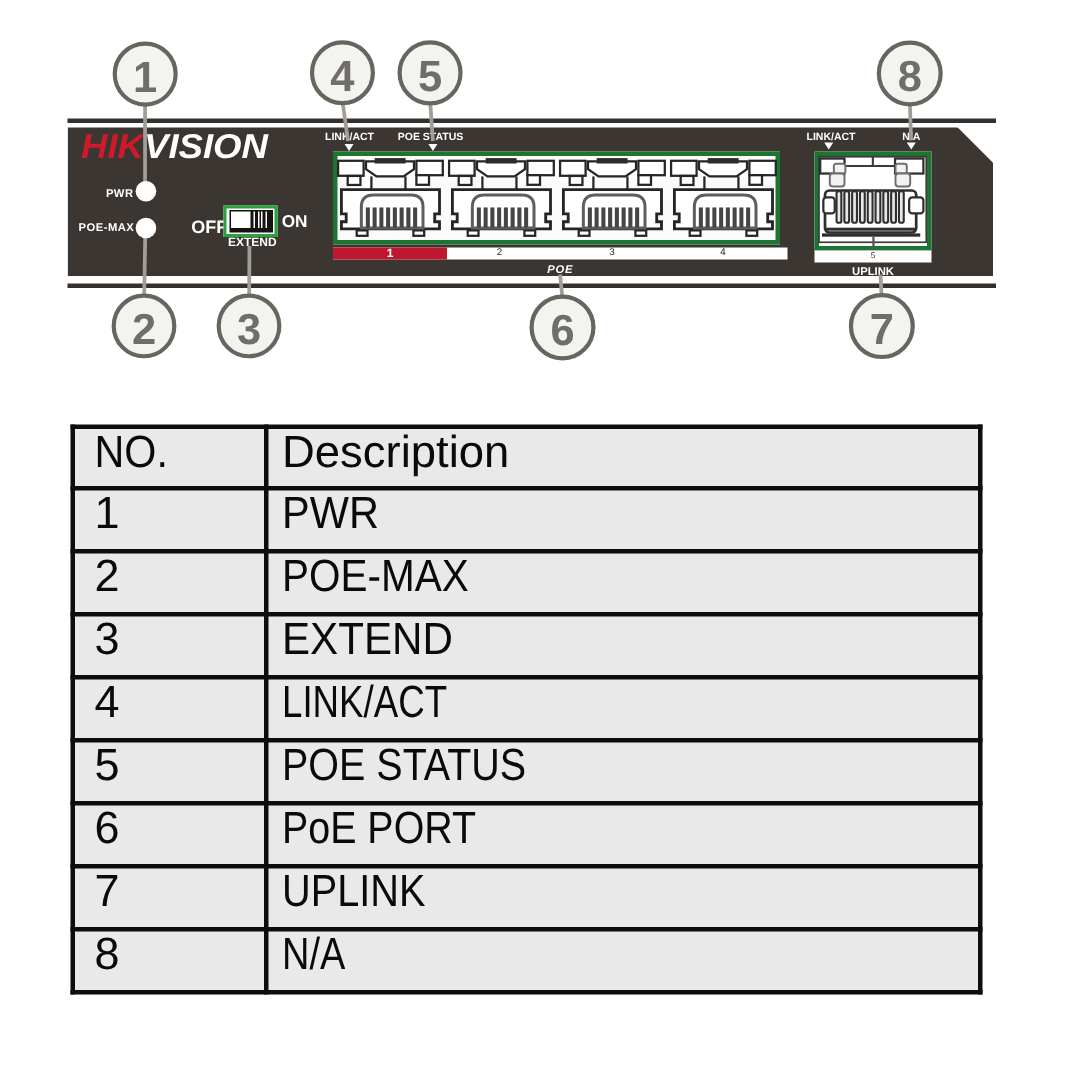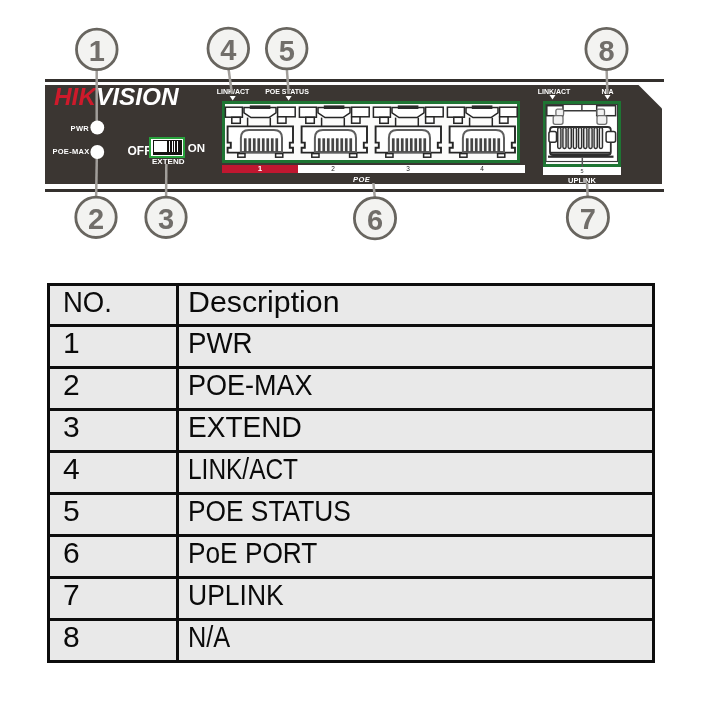--- a/index.html
+++ b/index.html
@@ -120,21 +120,21 @@
 
   <div class="abs" style="left:222px;top:164.6px;width:303px;height:8.4px;background:#fff;"></div>
   <div class="abs" style="left:222px;top:164.8px;width:76.3px;height:8.2px;background:#c01730;"></div>
   <div class="abs" style="left:246px;top:164.6px;width:28px;text-align:center;font-size:8px;font-weight:bold;color:#fff;line-height:8.2px;">1</div>
   <div class="abs" style="left:319px;top:165px;width:28px;text-align:center;font-size:6.5px;color:#222;line-height:8.5px;">2</div>
   <div class="abs" style="left:394px;top:165px;width:28px;text-align:center;font-size:6.5px;color:#222;line-height:8.5px;">3</div>
   <div class="abs" style="left:468px;top:165px;width:28px;text-align:center;font-size:6.5px;color:#222;line-height:8.5px;">4</div>
   <div class="abs" style="left:542.5px;top:167.4px;width:78.5px;height:8.1px;background:#fff;"></div>
   <div class="abs" style="left:568px;top:168.8px;width:28px;text-align:center;font-size:5.5px;color:#333;line-height:5.5px;">5</div>
 
-  <div class="wlab" style="left:353px;top:175.4px;width:41px;text-align:left;font-size:7.5px;letter-spacing:.5px;font-style:italic;">POE</div>
+  <div class="wlab" style="left:353px;top:175.4px;width:41px;text-align:center;font-size:7.5px;letter-spacing:.5px;font-style:italic;">POE</div>
   <div class="wlab" style="left:560px;top:176.1px;width:44px;text-align:center;font-size:7.5px;">UPLINK</div>
 
   <svg class="abs" style="left:0;top:0;" width="720" height="720" viewBox="0 0 720 720">
     <g stroke="#a19e9a" stroke-width="2.5">
       <line x1="96.7" y1="69" x2="96.7" y2="122"></line>
       <line x1="96.8" y1="158" x2="96.1" y2="198"></line>
       <line x1="166.3" y1="164" x2="166.1" y2="198"></line>
       <line x1="228.4" y1="68" x2="232" y2="94"></line>
       <line x1="286.8" y1="68" x2="288.6" y2="94"></line>
       <line x1="606.6" y1="69" x2="607.4" y2="93.5"></line>

